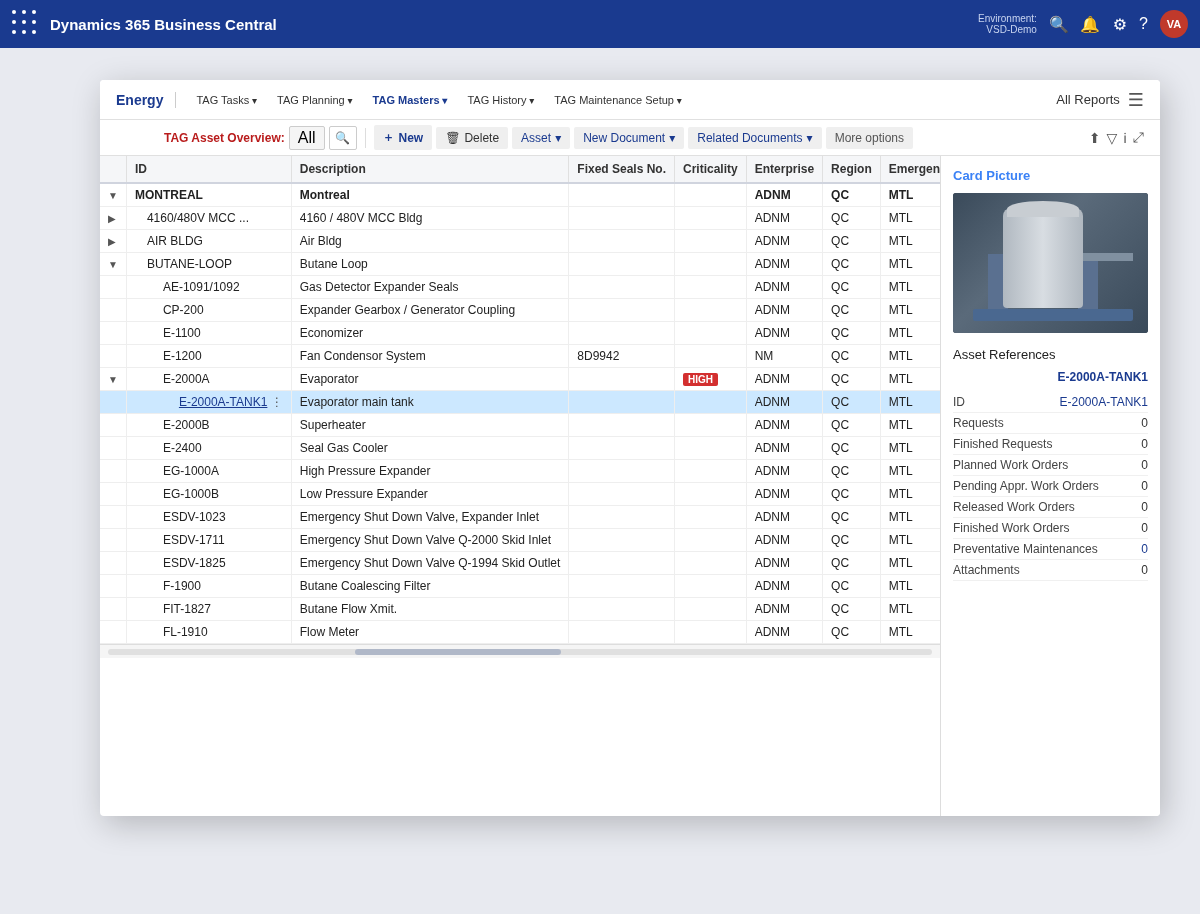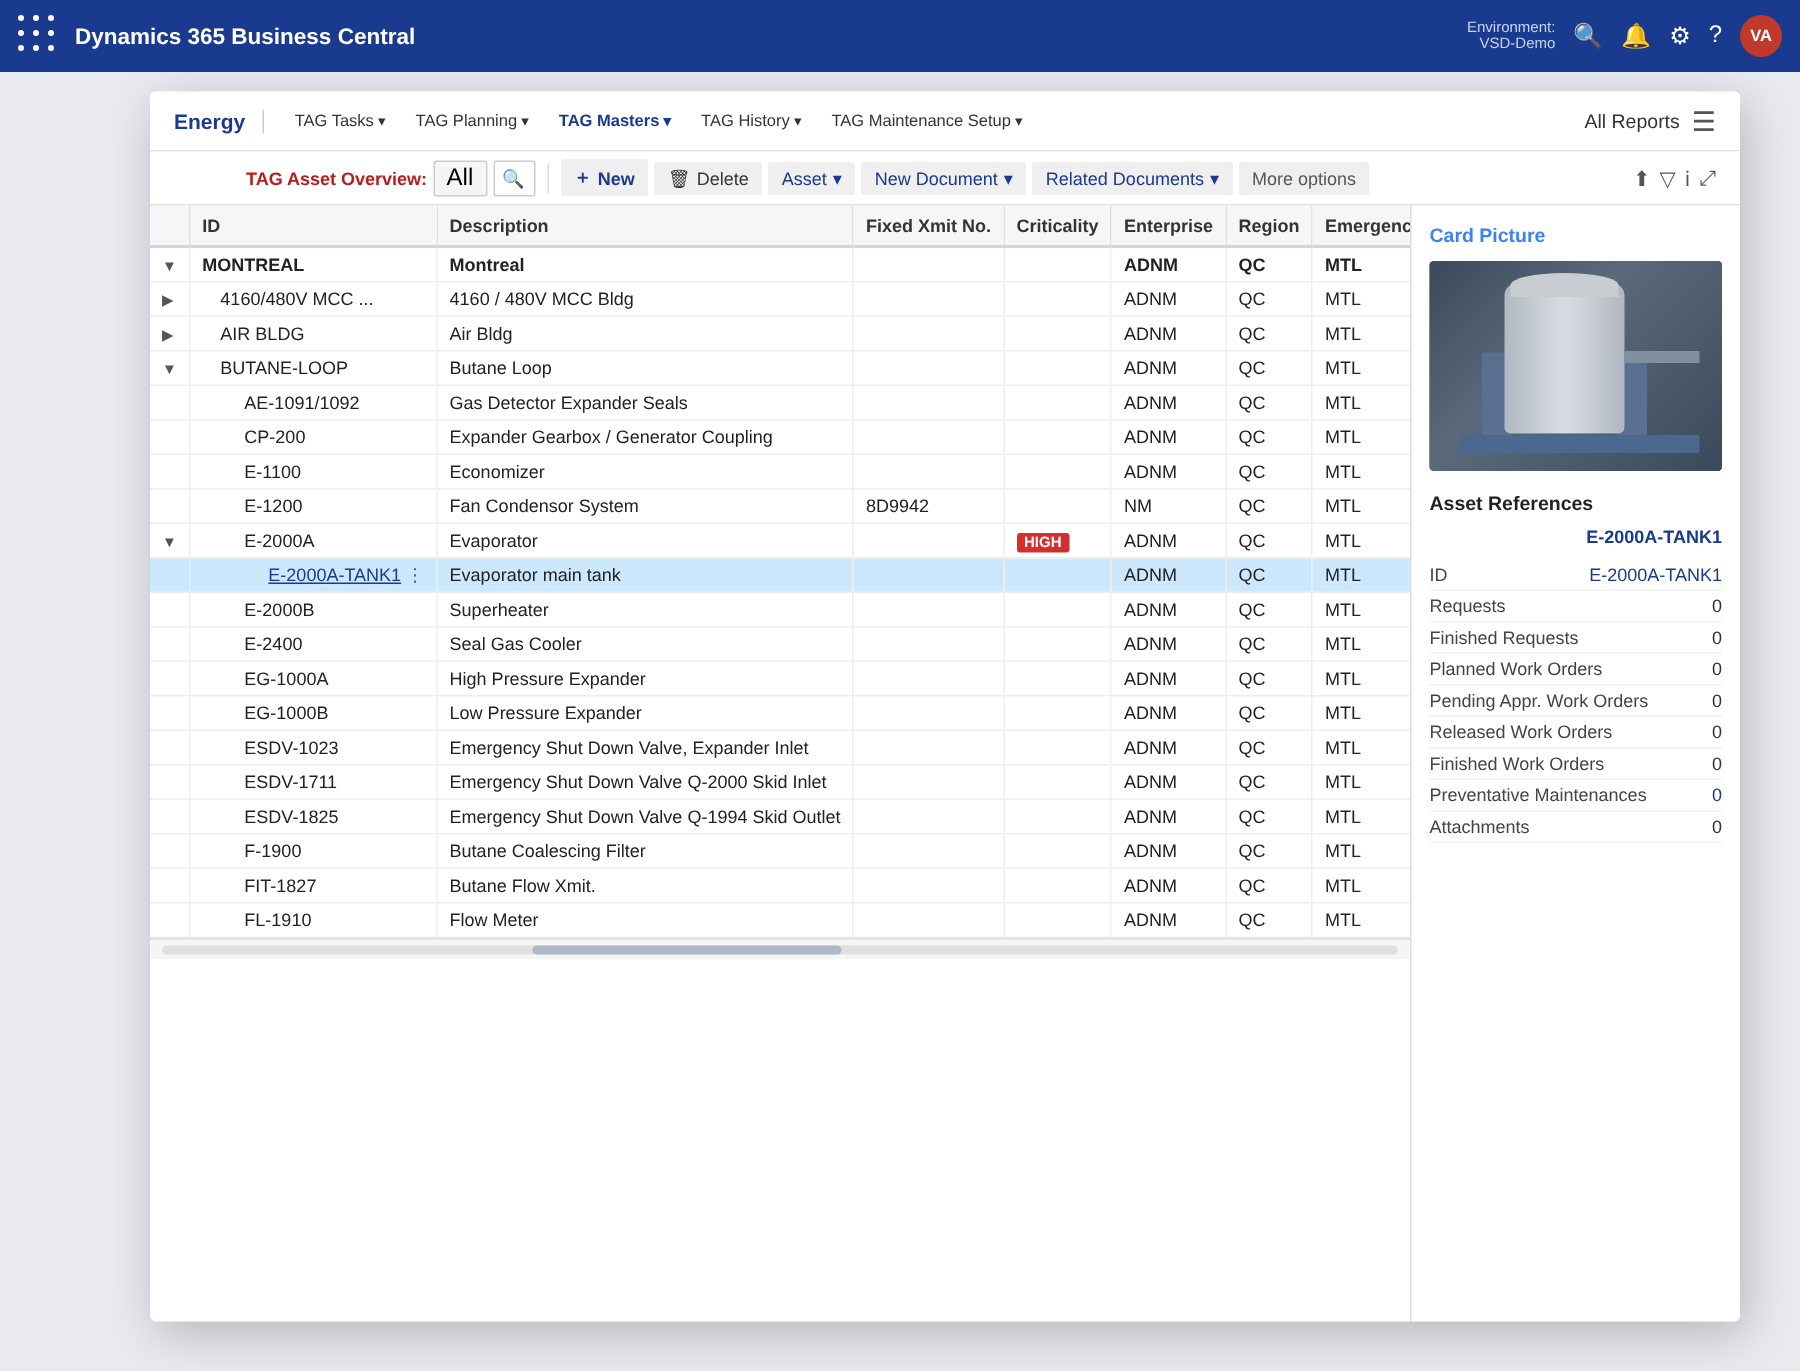--- a/index.html
+++ b/index.html
@@ -63,24 +63,24 @@
       border-radius: 50%;
       background: #c0392b;
       color: white;
       display: flex; align-items: center; justify-content: center;
       font-size: 11px; font-weight: 700;
     }
 
     
     .main-window {
       position: absolute;
-      top: 61px;
+      top: 80px;
       left: 100px;
       width: 1060px;
-      height: 820px;
+      height: 736px;
       background: white;
       border-radius: 4px;
       box-shadow: 4px 8px 32px rgba(0,0,0,0.22);
       overflow: hidden;
       display: flex;
       flex-direction: column;
     }
 
     
     .nav-bar {
@@ -346,21 +346,21 @@
       position: absolute;
       bottom: 24px;
       left: 125px;
       width: 20px;
       height: 55px;
       background: #5a7090;
     }
 
     .asset-ref-title {
       font-size: 13px;
-      font-weight: 700;
+      font-weight: 400;
       color: #222;
       margin-bottom: 8px;
     }
     .asset-ref-id {
       color: #1a3a8f;
       font-weight: 700;
       font-size: 12px;
       margin-bottom: 8px;
       text-align: right;
     }
@@ -487,21 +487,21 @@
 
   <div class="content-area">
 
     <div class="table-area">
       <table class="data-table">
         <thead>
           <tr>
             <th></th>
             <th>ID</th>
             <th>Description</th>
-            <th>Fixed Xmit No.</th>
+            <th>Fixed Seals No.</th>
             <th>Criticality</th>
             <th>Enterprise</th>
             <th>Region</th>
             <th>Emergency</th>
             <th>Level</th>
 
           </tr>
         </thead>
         <tbody id="table-body">
         <tr class="row-bold">

